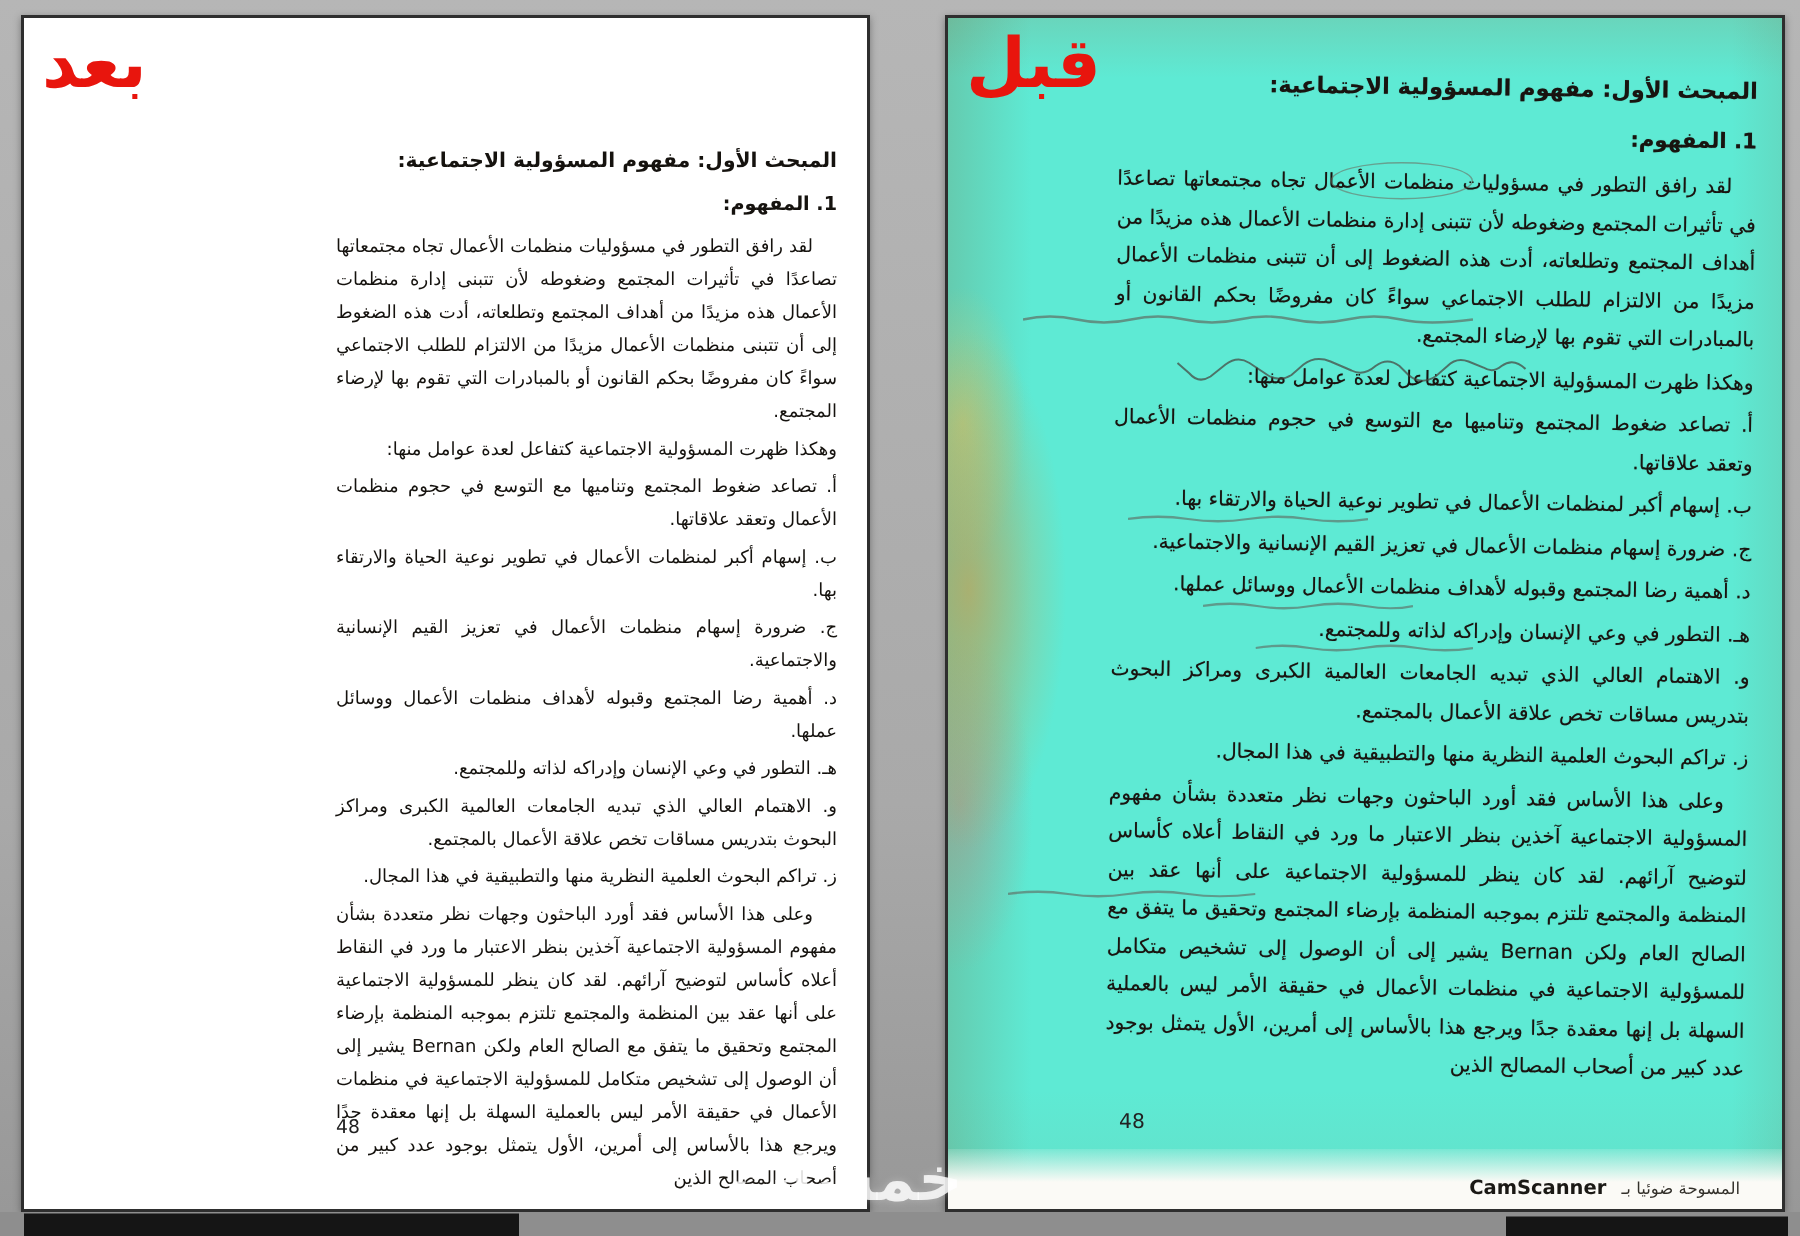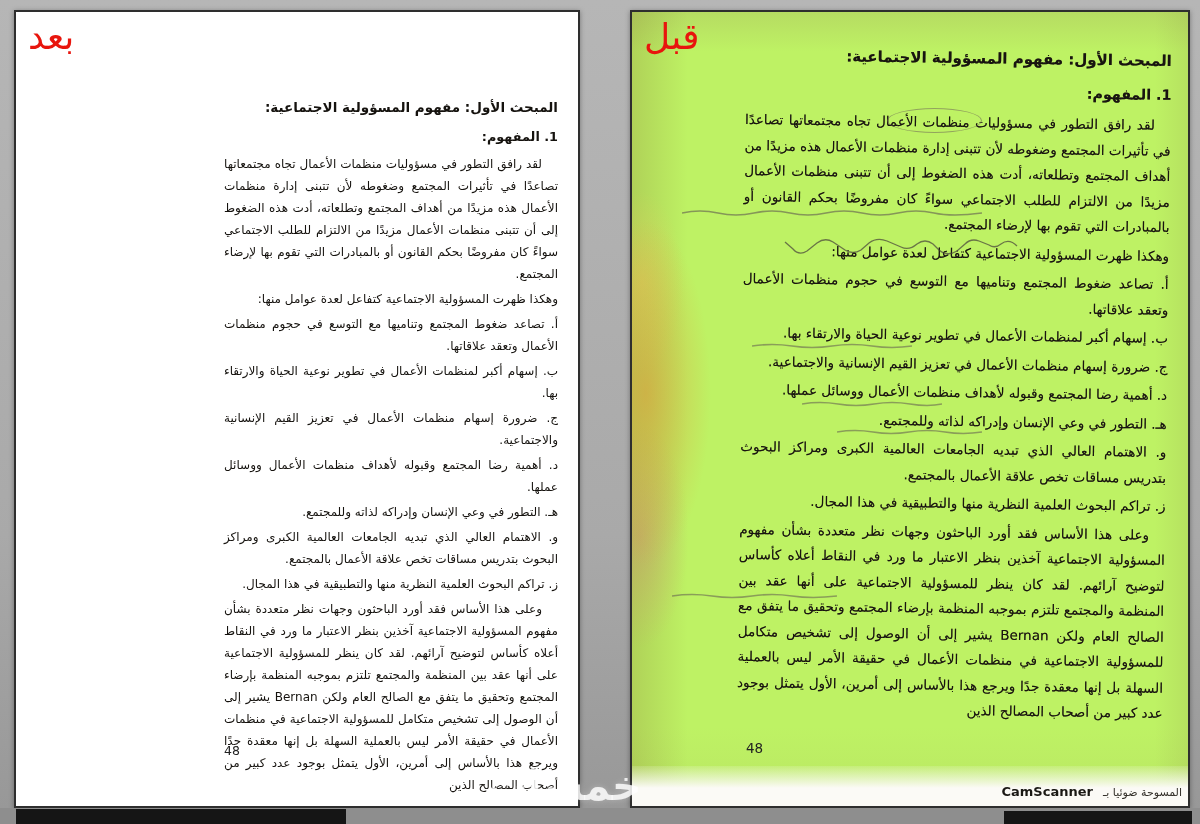--- a/index.html
+++ b/index.html
@@ -10,25 +10,25 @@
     background:linear-gradient(180deg,#b6b6b6 0%,#a9a9a9 65%,#979797 100%);
   }
 
   
   .panel {
     position:absolute; top:10px; height:798px;
     border:2px solid #2e2e2e;
     box-shadow:0 1px 5px rgba(0,0,0,.35);
   }
   .panel-after  { left:14px;  width:566px; background:#ffffff; }
-  .panel-before { left:630px; width:560px; background:#bef264; overflow:hidden; }
+  .panel-before { left:630px; width:560px; background:#5eead4; overflow:hidden; }
 
   .panel-label {
     position:absolute; top:4px; left:12px; z-index:7;
-    color:#e8150d; font-weight:normal; font-size:36px; line-height:1.15;
+    color:#e8150d; font-weight:bold; font-size:46px; line-height:1.15;
   }
 
   
   .doc { direction:rtl; text-align:justify; position:absolute; color:#15120e; }
   .doc .t1 { font-weight:bold; text-align:right; margin-bottom:8px; }
   .doc .t2 { font-weight:bold; text-align:right; margin-bottom:5px; }
   .doc p  { margin-bottom:3px; }
   .indent { text-indent:16px; }
 
   .after-doc { top:84px; right:20px; width:334px; font-size:12px; line-height:22px; }
@@ -57,21 +57,21 @@
       radial-gradient(70px 160px at 8px 66%,  rgba(214,120,115,.38), rgba(214,120,115,0) 70%),
       radial-gradient(60px 130px at 10px 34%, rgba(238,200,90,.45),  rgba(238,200,90,0) 70%),
       linear-gradient(90deg,  rgba(124,94,44,.22),  rgba(0,0,0,0) 10%),
       linear-gradient(270deg, rgba(124,104,64,.12), rgba(0,0,0,0) 6%),
       linear-gradient(180deg, rgba(150,130,90,.20), rgba(0,0,0,0) 5%),
       linear-gradient(0deg,   rgba(150,130,90,.10), rgba(0,0,0,0) 10%);
   }
   .scan-footer {
     position:absolute; left:0; right:0; bottom:0; height:40px; z-index:5;
     background:linear-gradient(180deg, rgba(251,250,246,.15), #fbfaf6 55%);
-    direction:rtl; text-align:right; padding:15px 6px 0 0;
+    direction:rtl; text-align:right; padding:15px 28px 0 0;
   }
   .scan-footer .ar    { font-size:11px;  color:#33302a; }
   .scan-footer .brand { font-size:13px;  font-weight:bold; color:#1b1915; margin-right:5px; }
 
   .pen { position:absolute; z-index:4; pointer-events:none; }
   .pen-oval {
     position:absolute; z-index:4; pointer-events:none;
     border:1.5px solid rgba(110,100,88,.55); border-radius:50%;
   }
 

